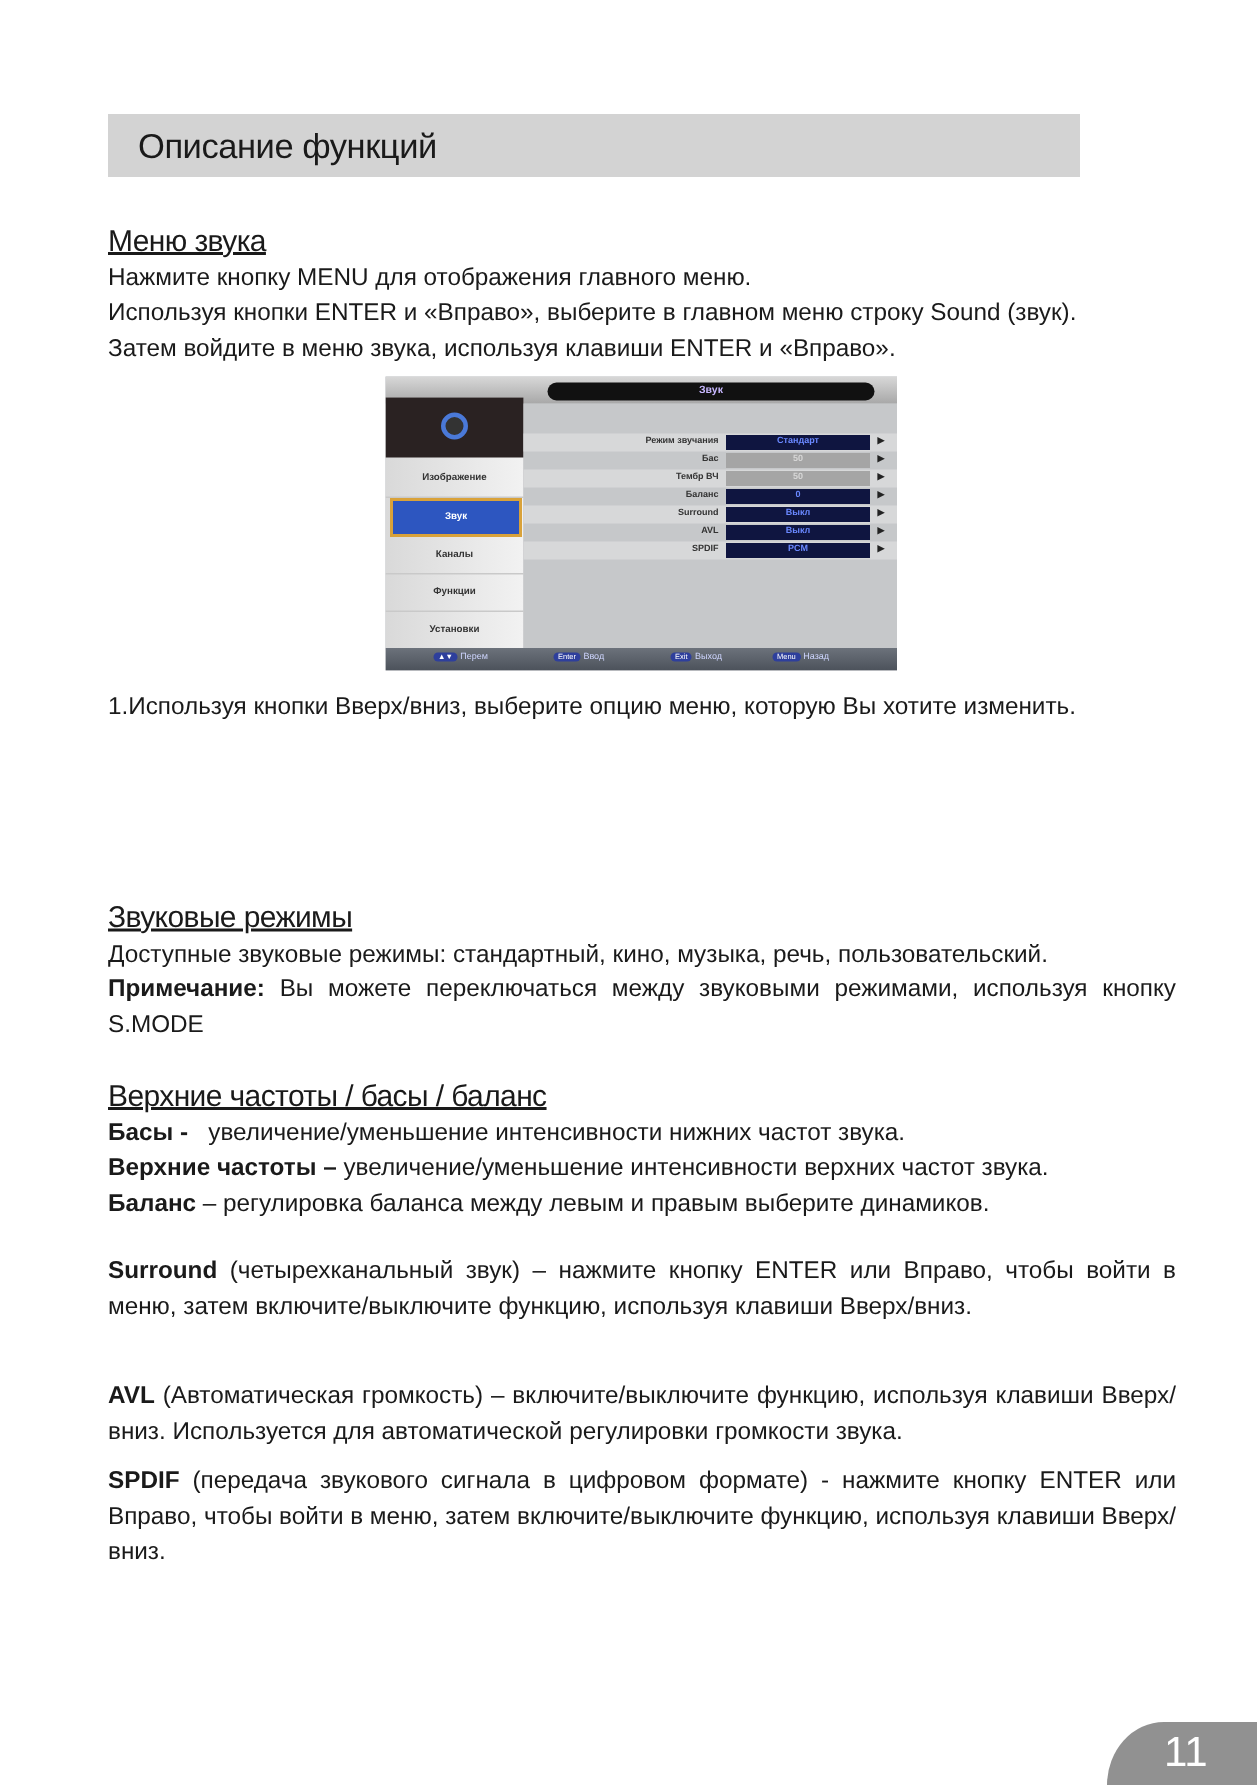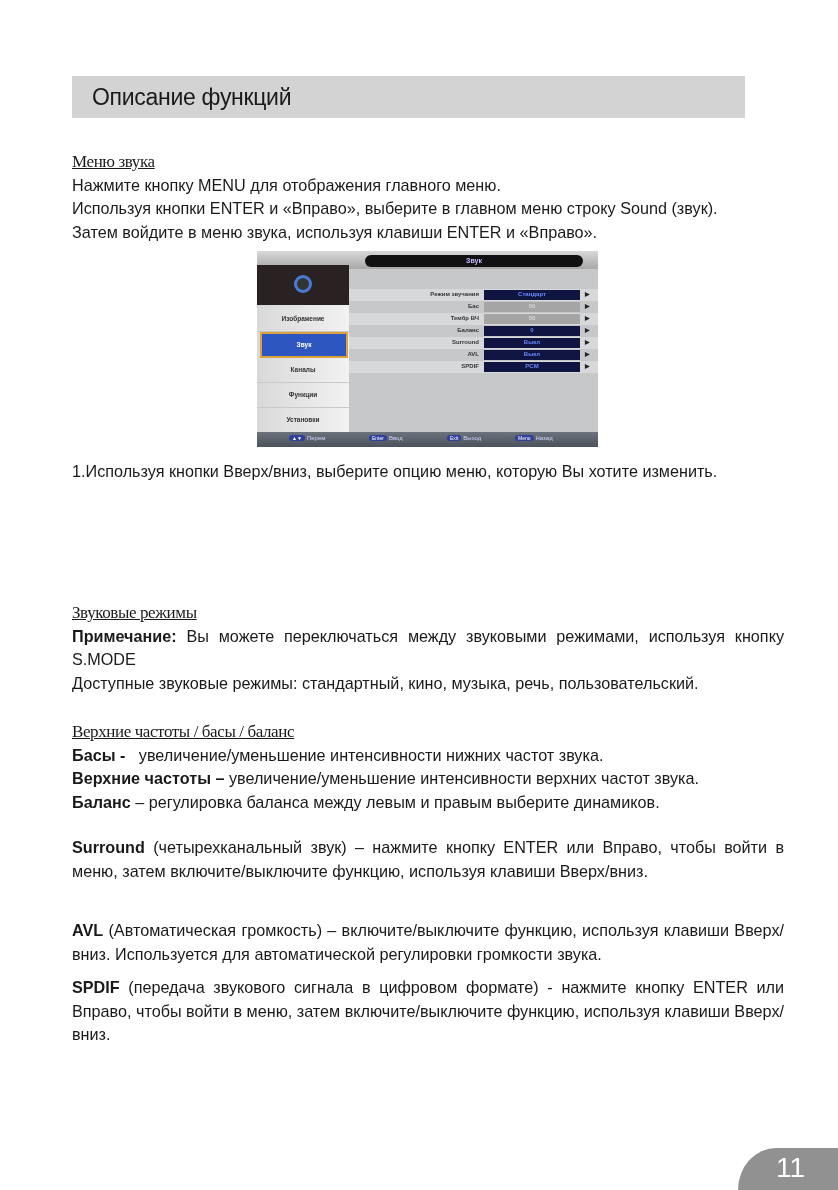--- a/index.html
+++ b/index.html
@@ -1,21 +1,21 @@
 <!DOCTYPE html>
 <html><head>
 <meta charset="utf-8">
 <style>
   html, body { margin:0; padding:0; background:#fff; }
   body { width:838px; height:1190px; position:relative; overflow:hidden;
          font-family:"Liberation Sans", sans-serif; color:#1a1a1a; }
-  .header-bar { position:absolute; left:72px; top:76px; width:648px; height:42px; background:#d3d3d3;padding-left:25px; }
+  .header-bar { position:absolute; left:72px; top:76px; width:648px; height:42px; background:#d3d3d3; }
   .header-title { position:absolute; left:20px; top:8px; font-size:23px; color:#1a1a1a; letter-spacing:-0.3px; }
   .section { position:absolute; left:72px; width:712px; font-size:16.2px; line-height:23.5px; }
-  .sec-head { font-size:17px; text-decoration:underline; letter-spacing:-0.4px;font-family:Liberation Serif, serif; }
+  .sec-head { font-size:20px; text-decoration:underline; letter-spacing:-0.4px; }
   .just { text-align:justify; }
   .line { display:block; white-space:nowrap; }
   b { font-weight:bold; }
   
   .tv { position:absolute; left:257px; top:251px; width:341px; height:196px; background:#b9bcbf; overflow:hidden; font-family:"Liberation Sans", sans-serif; }
   .tv-top { position:absolute; left:0; top:0; width:341px; height:18px; background:linear-gradient(#d8d8d8,#a8a8a8); }
   .tv-title { position:absolute; left:108px; top:4px; width:218px; height:12px; background:#111; border-radius:6px; color:#c8b8ff; font-size:7px; font-weight:bold; text-align:center; line-height:12px; }
   .tv-side { position:absolute; left:0; top:14px; width:92px; height:167px; background:linear-gradient(90deg,#d9d9d9,#f2f2f2); }
   .tv-speaker { position:absolute; left:0; top:0; width:92px; height:40px; background:#2a2222; }
   .tv-speaker-ring { position:absolute; left:37px; top:10px; width:18px; height:18px; border-radius:50%; border:3px solid #4a79d8; background:#333; box-sizing:border-box; }
@@ -105,22 +105,22 @@
     <span class="tv-foot-item" style="left:258px;"><span class="tv-key">Menu</span><span>Назад</span></span>
   </div>
 </div>
 
 <div class="section just" style="top:460px;">
   <div>1.Используя кнопки Вверх/вниз, выберите опцию меню, которую Вы хотите изменить.</div>
 </div>
 
 <div class="section just" style="top:601px;">
   <div class="sec-head">Звуковые режимы</div>
+  <div>Доступные звуковые режимы: стандартный, кино, музыка, речь, пользовательский.</div>
   <div><b>Примечание:</b><span> Вы можете переключаться между звуковыми режимами, используя кнопку S.MODE</span></div>
-  <div>Доступные звуковые режимы: стандартный, кино, музыка, речь, пользовательский.</div>
 </div>
 
 <div class="section" style="top:720px;">
   <div class="sec-head">Верхние частоты / басы / баланс</div>
   <div style="white-space:pre;"><b>Басы -</b><span>   увеличение/уменьшение интенсивности нижних частот звука.</span></div>
   <div><b>Верхние частоты –</b><span> увеличение/уменьшение интенсивности верхних частот звука.</span></div>
   <div><b>Баланс</b><span> – регулировка баланса между левым и правым выберите динамиков.</span></div>
 </div>
 
 <div class="section just" style="top:836px;">

